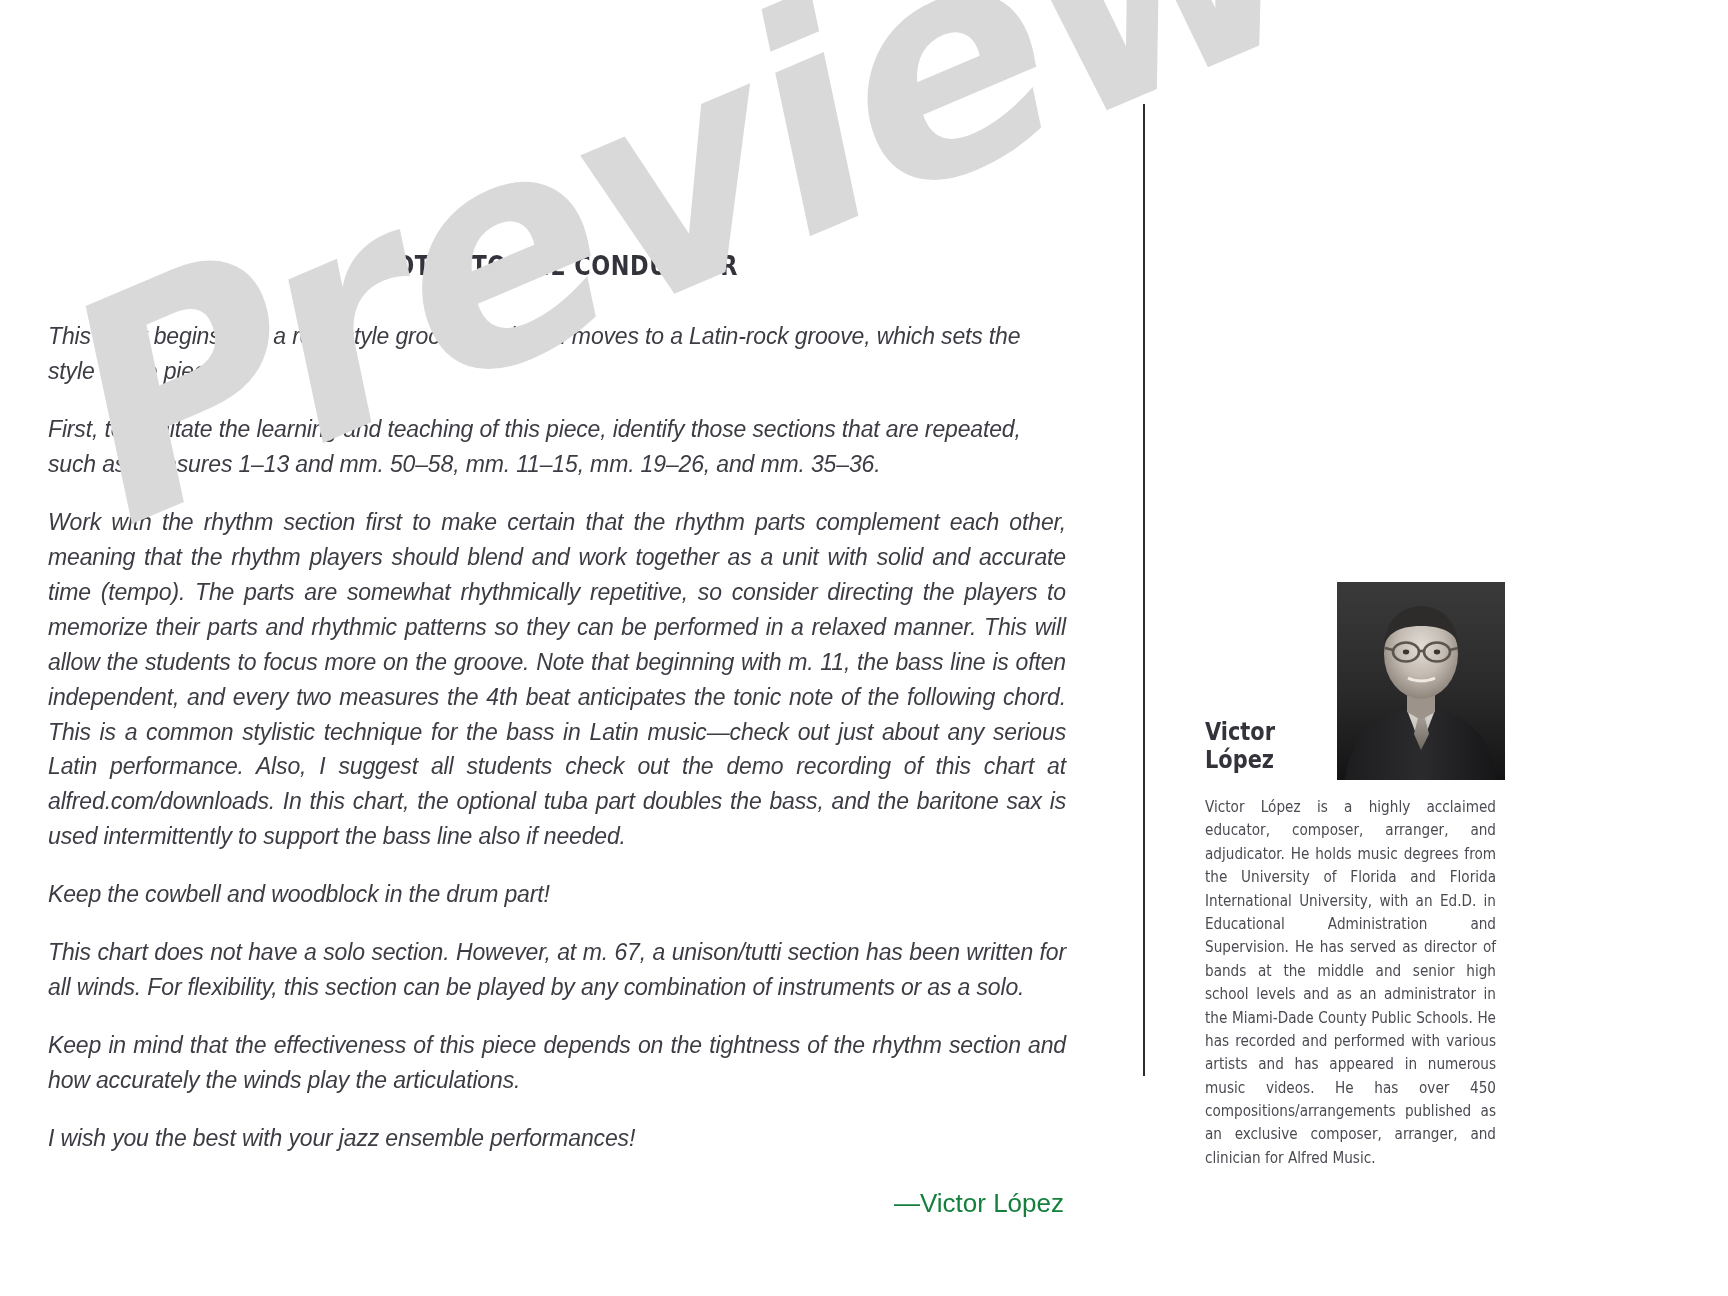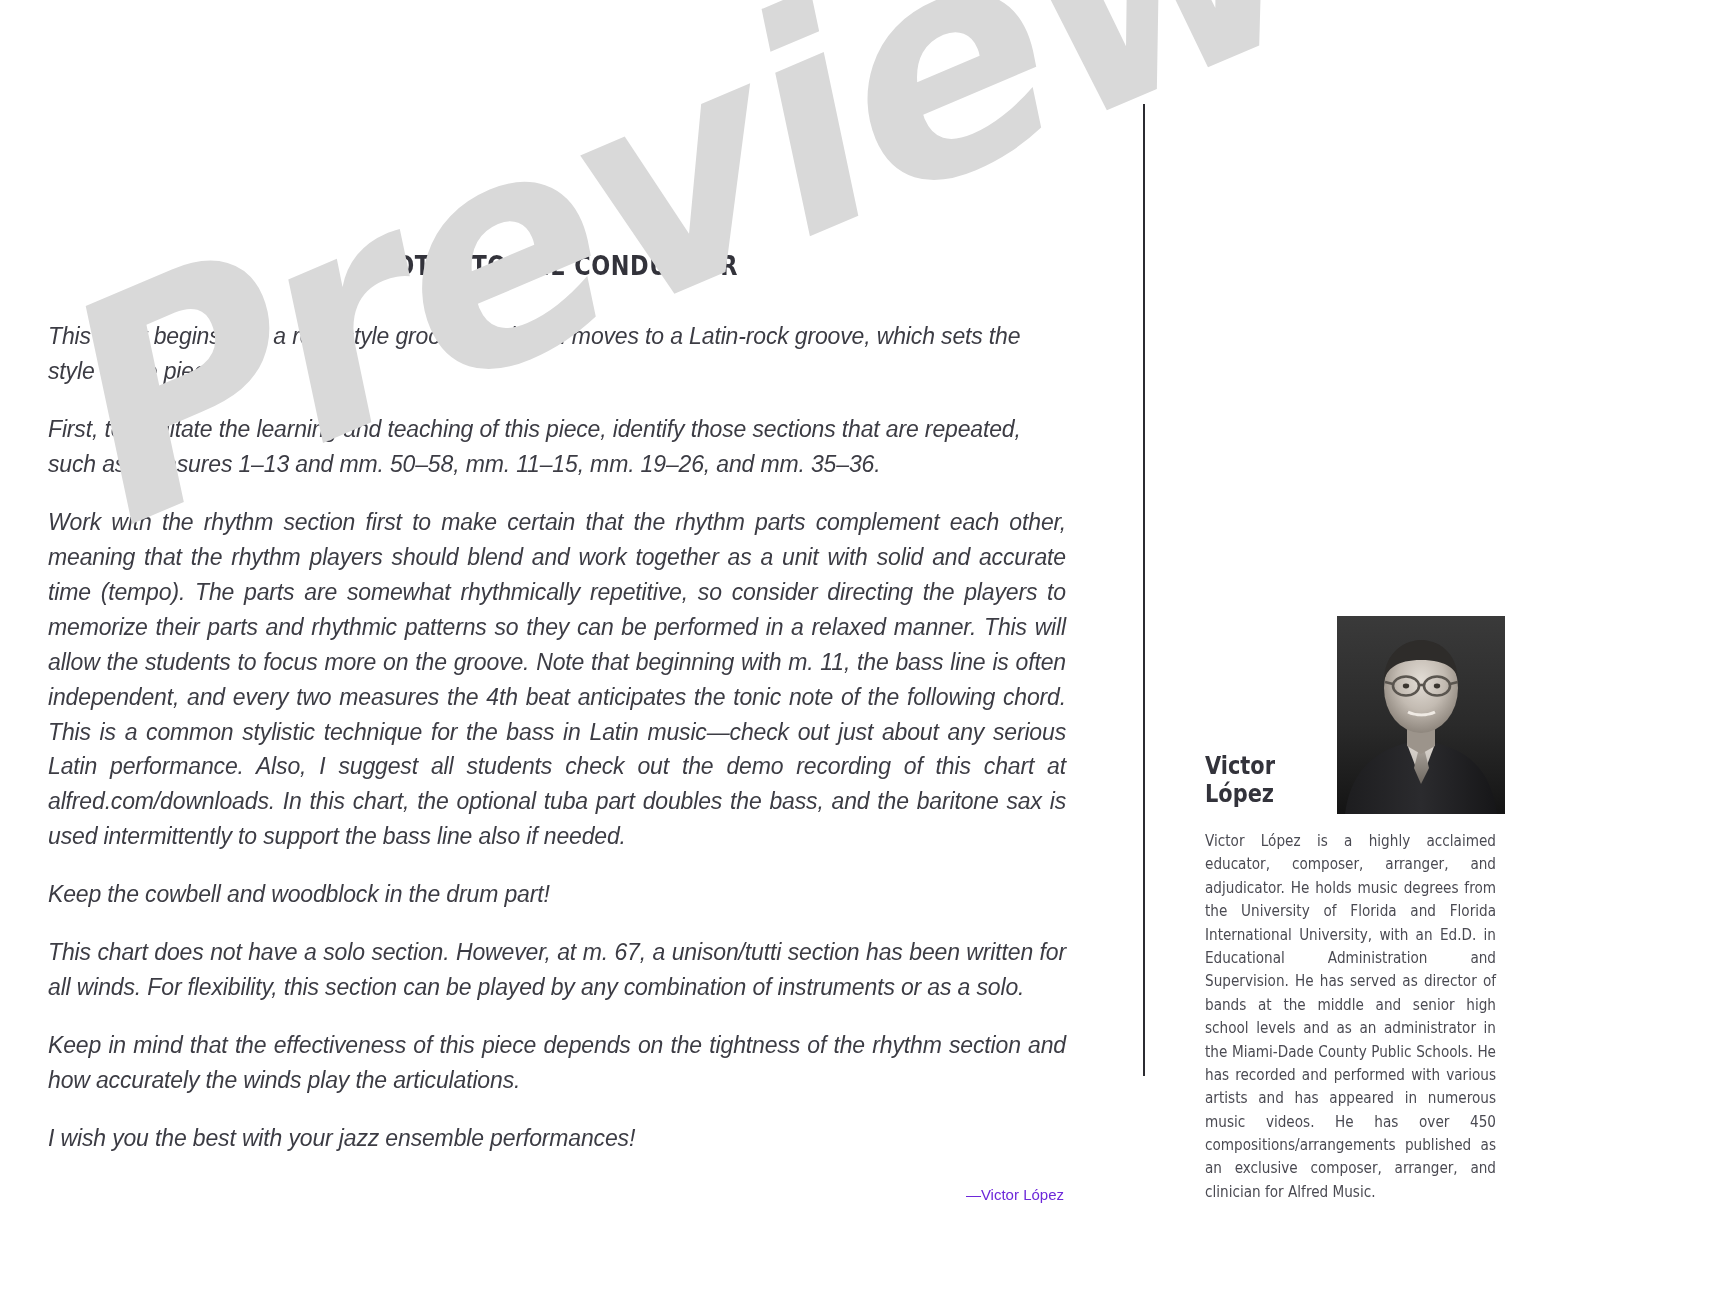--- a/index.html
+++ b/index.html
@@ -85,33 +85,33 @@
     margin: 0 0 23px 0;
     text-align: left;
     letter-spacing: -0.15px;
     font-style: italic;
   }
   .body-p.justify {
     text-align: justify;
     text-justify: inter-word;
   }
   .signature {
-    font-size: 15px;
+    font-size: 26px;
     line-height: 1.52;
-    color: #6d28d9;
+    color: #15803d;
     text-align: right;
     margin: 28px 0 0 0;
     padding-right: 2px;
   }
 
   
   .side-col {
     position: absolute;
     left: 1205px;
-    top: 594px;
+    top: 560px;
     width: 300px;
     z-index: 4;
   }
   .bio-head-row {
     position: relative;
     min-height: 222px;
   }
   .portrait {
     position: absolute;
     right: 0;

